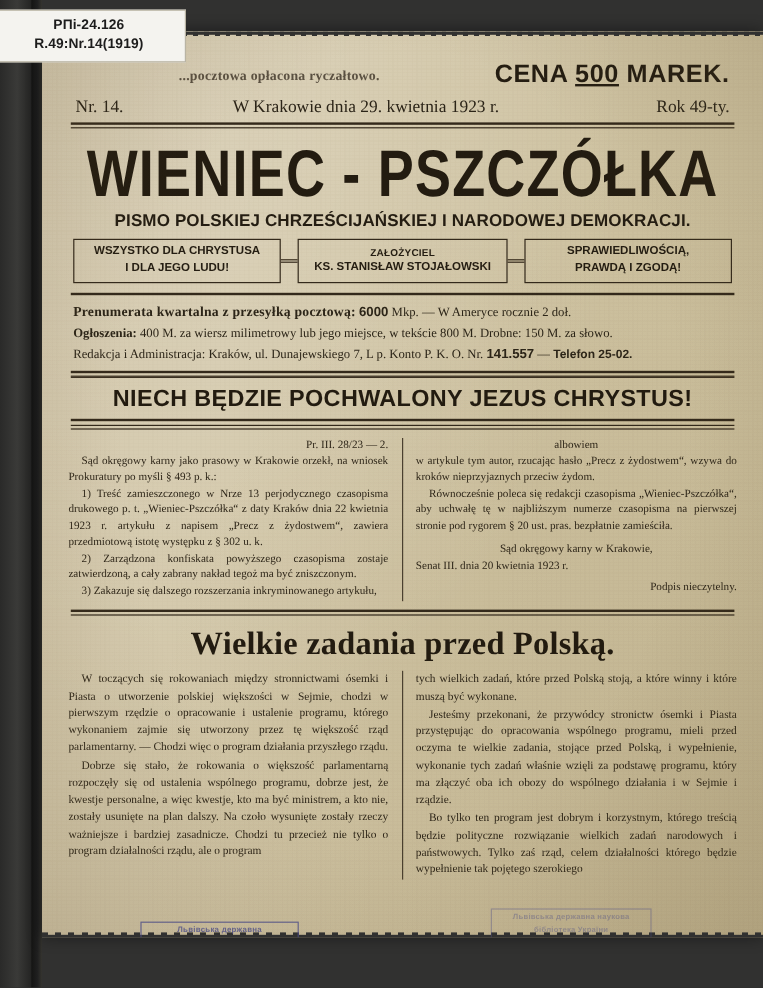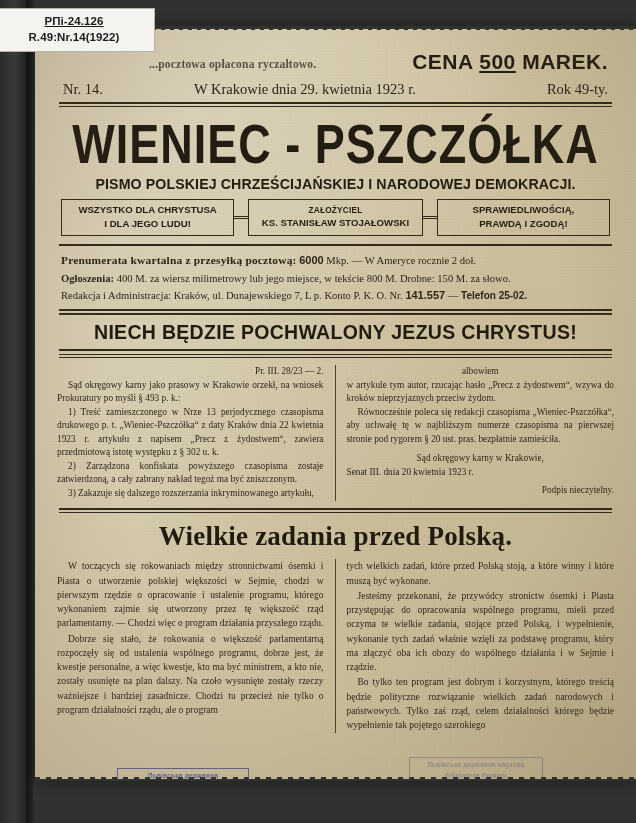--- a/index.html
+++ b/index.html
@@ -59,21 +59,21 @@
          color:#2b2418; padding:0 22px; }
 
   
   #catalog{
     position:absolute; left:-7px; top:8px; width:162px; height:44px;
     background:#f4f3ef; border:1px solid #b9b4a4; z-index:8;
     display:flex; flex-direction:column; align-items:center; justify-content:center;
     font-family:"Liberation Sans", sans-serif; font-size:11.5px; font-weight:700;
     color:#1c1c1c; line-height:1.35; letter-spacing:.1px;
   }
-  #catalog .l1{ text-decoration:underline; }
+  #catalog .l1{ }
 
   
   .postline{ position:relative; height:22px; margin-top:30px; }
   .postline .pl{
     position:absolute; left:92px; top:2px;
     font-family:"Liberation Serif", serif; font-weight:700; font-size:11.5px;
     color:#56destroy; color:#5b5142; letter-spacing:.2px;
   }
   .postline .price{
     position:absolute; right:6px; top:-6px;
@@ -286,14 +286,14 @@
 
   <div class="stamp blur" id="stamp-right">
     <div>Львівська державна наукова</div>
     <div>бібліотека України</div>
 
   </div>
 </div>
 
 <div id="catalog">
   <span class="l1">РПі-24.126</span>
-  <span>R.49:Nr.14(1922)</span>
+  <span>R.49:Nr.14(1919)</span>
 </div>
 
 </body></html>

